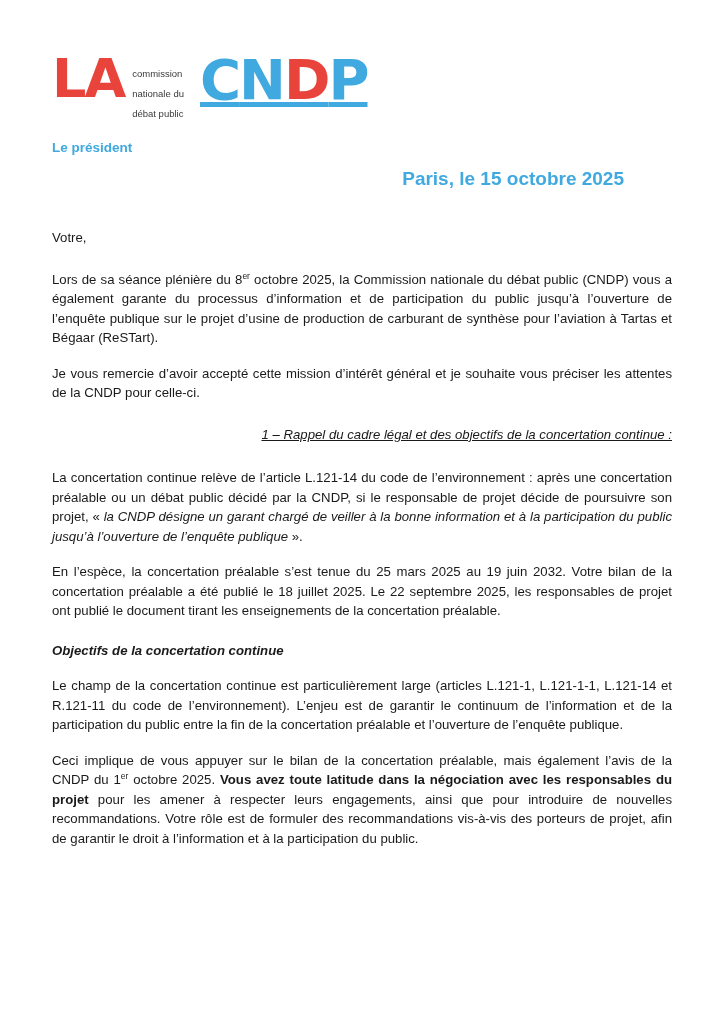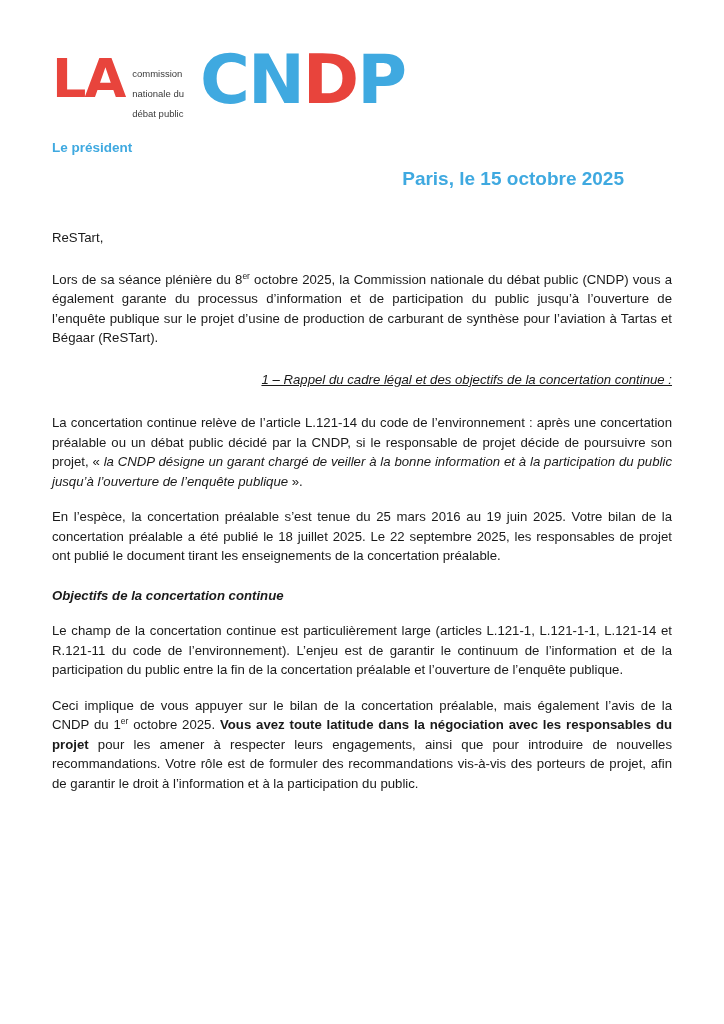--- a/index.html
+++ b/index.html
@@ -45,24 +45,25 @@
     font-size: 9.5px;
     line-height: 20px;
     color: #3a3a3a;
     font-family: "Liberation Sans", sans-serif;
     white-space: pre-line;
   }
   .logo-cndp {
     margin-left: 16px;
     font-family: "DejaVu Sans", sans-serif;
     font-weight: bold;
-    font-size: 68px;
+    font-size: 56px;
     line-height: 56px;
     letter-spacing: -2px;
     color: #3fa9e0;
+    text-decoration: underline;
   }
   .logo-cndp .d-red { color: #e8443c; }
 
   
   .president-line {
     position: absolute;
     left: 52px;
     top: 140px;
     font-size: 13.5px;
     font-weight: bold;
@@ -128,31 +129,32 @@
 débat public</span>
     <span class="logo-cndp"><span>C</span><span>N</span><span class="d-red">D</span><span>P</span></span>
   </div>
 
   <div class="president-line">Le président</div>
 
   <div class="date-line">Paris, le 15 octobre 2025</div>
 
   <div class="body-text">
 
-    <p class="salutation">ReSTart,</p>
+    <p class="salutation">Votre,</p>
 
     <p><span>Lors de sa séance plénière du 8</span><sup>er</sup><span> octobre 2025, la Commission nationale du débat public (CNDP) vous a également garante du processus d’information et de participation du public jusqu’à l’ouverture de l’enquête publique sur le projet d’usine de production de carburant de synthèse pour l’aviation à Tartas et Bégaar (ReSTart).</span></p>
 
+    <p>Je vous remercie d’avoir accepté cette mission d’intérêt général et je souhaite vous préciser les attentes de la CNDP pour celle-ci.</p>
 
     <p class="heading-underline">1 – Rappel du cadre légal et des objectifs de la concertation continue :</p>
 
 
     <p><span>La concertation continue relève de l’article L.121-14 du code de l’environnement : après une concertation préalable ou un débat public décidé par la CNDP, si le responsable de projet décide de poursuivre son projet, « </span><span class="italic">la CNDP désigne un garant chargé de veiller à la bonne information et à la participation du public jusqu’à l’ouverture de l’enquête publique</span><span> ».</span></p>
 
-    <p>En l’espèce, la concertation préalable s’est tenue du 25 mars 2016 au 19 juin 2025. Votre bilan de la concertation préalable a été publié le 18 juillet 2025. Le 22 septembre 2025, les responsables de projet ont publié le document tirant les enseignements de la concertation préalable.</p>
+    <p>En l’espèce, la concertation préalable s’est tenue du 25 mars 2025 au 19 juin 2032. Votre bilan de la concertation préalable a été publié le 18 juillet 2025. Le 22 septembre 2025, les responsables de projet ont publié le document tirant les enseignements de la concertation préalable.</p>
 
     <p class="sub-heading">Objectifs de la concertation continue</p>
 
     <p>Le champ de la concertation continue est particulièrement large (articles L.121-1, L.121-1-1, L.121-14 et R.121-11 du code de l’environnement). L’enjeu est de garantir le continuum de l’information et de la participation du public entre la fin de la concertation préalable et l’ouverture de l’enquête publique.</p>
 
     <p><span>Ceci implique de vous appuyer sur le bilan de la concertation préalable, mais également l’avis de la CNDP du 1</span><sup>er</sup><span> octobre 2025. </span><span class="bold">Vous avez toute latitude dans la négociation avec les responsables du projet</span><span> pour les amener à respecter leurs engagements, ainsi que pour introduire de nouvelles recommandations. Votre rôle est de formuler des recommandations vis-à-vis des porteurs de projet, afin de garantir le droit à l’information et à la participation du public.</span></p>
 
   </div>
 </div>
 

